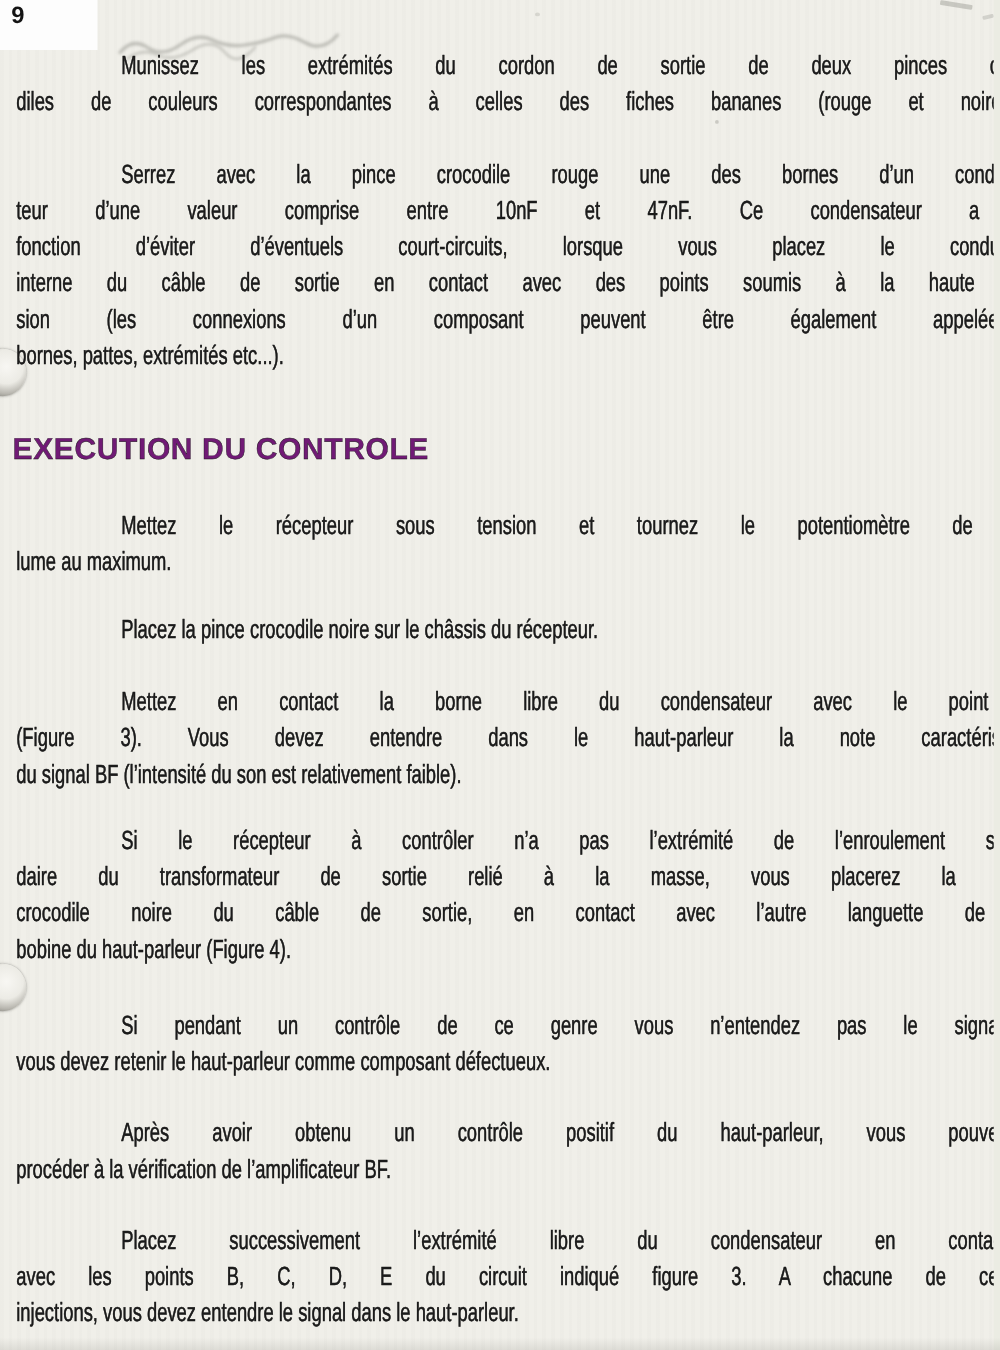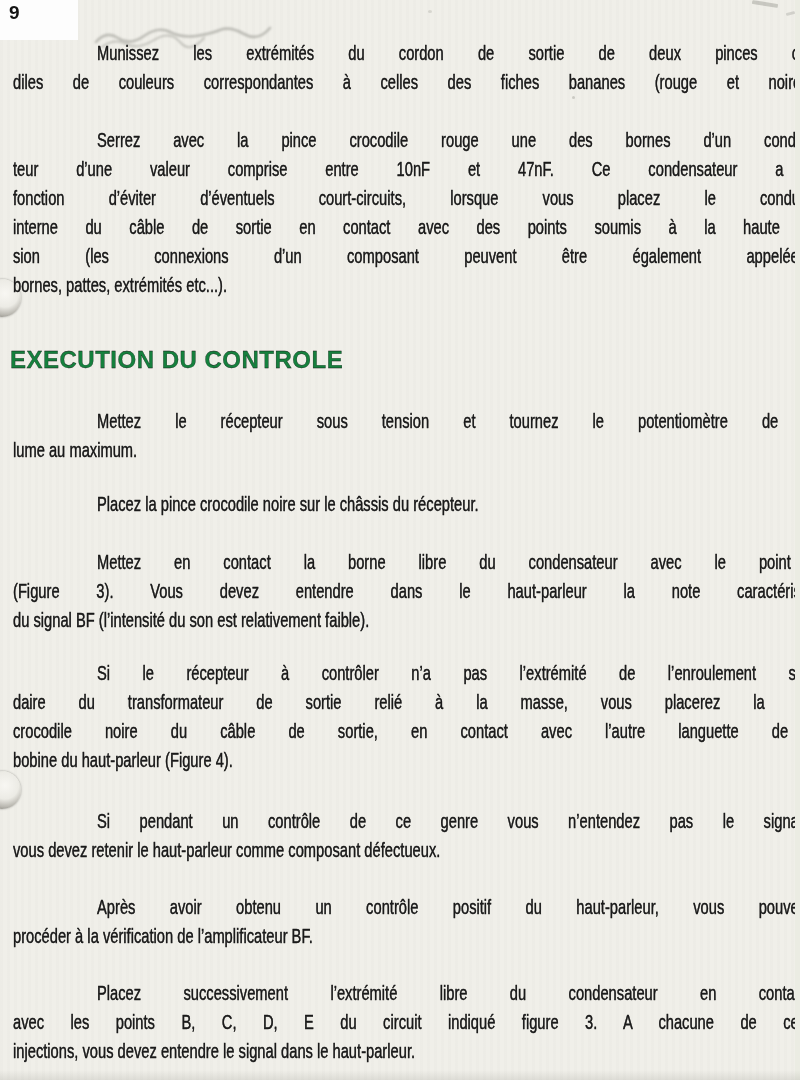--- a/index.html
+++ b/index.html
@@ -27,21 +27,21 @@
     text-align:justify;text-align-last:justify;
     -webkit-text-stroke:0.35px #1b1b1b;
     text-shadow:0 0 0.4px rgba(20,20,20,0.55);
   }
   .line.cut{width:1171px;}
   .line.full{width:1133px;}
   .line.end{width:1200px;text-align:left;text-align-last:left;}
   .line.indent{text-indent:120px;}
   .heading{
     position:absolute;left:10px;margin:0;
-    font-size:24px;font-weight:bold;letter-spacing:0.5px;color:#15803d;
+    font-size:24px;font-weight:bold;letter-spacing:0.5px;color:#701a75;
     -webkit-text-stroke:0.3px #131313;
   }
   
   .hole{
     position:absolute;left:-17px;width:38px;height:38px;border-radius:50%;
     background:radial-gradient(circle at 58% 38%, #f8f7f3 0%, #ecebe5 42%, #b9b7b0 66%, #84837c 82%, #c6c4bd 100%);
     box-shadow:0 0 2px rgba(60,60,55,0.5);
     filter:blur(0.4px);
   }
   .hole.h1{top:279px;}

